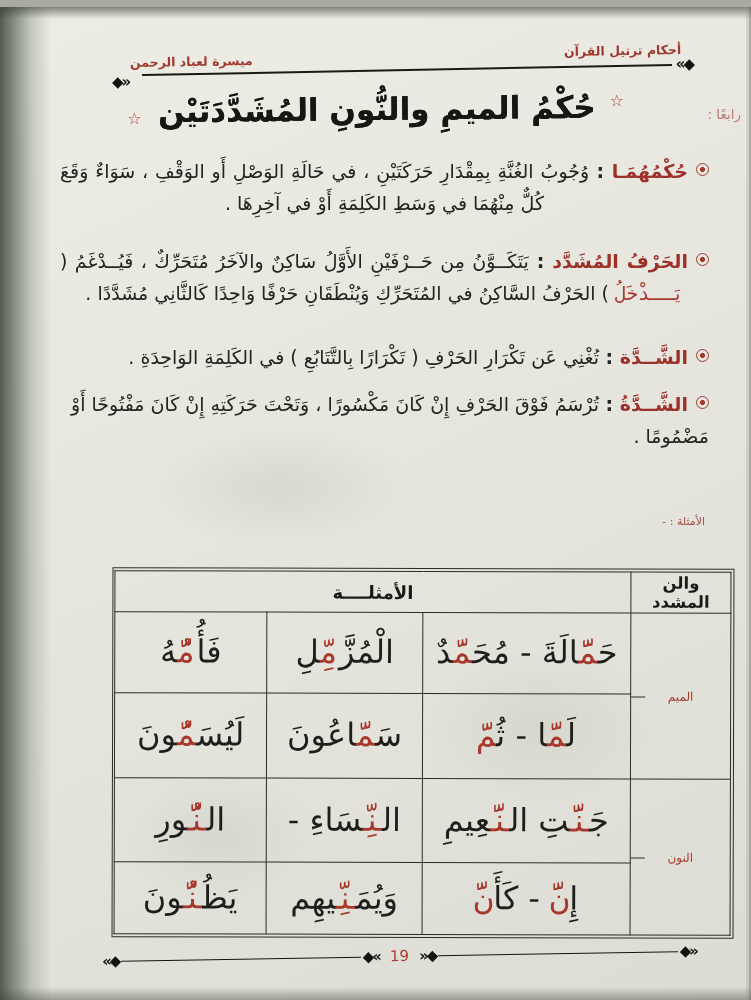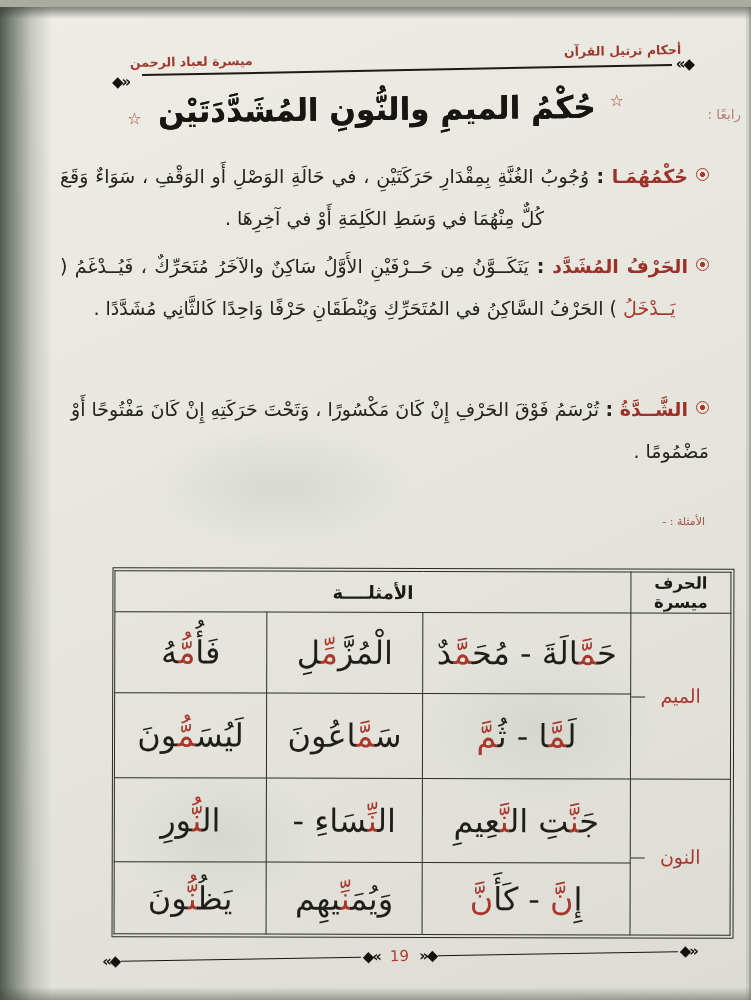--- a/index.html
+++ b/index.html
@@ -32,42 +32,42 @@
   
   .title-row{position:absolute;top:84px;left:0;right:0;text-align:center;direction:rtl;white-space:nowrap;}
   .title-text{display:inline-block;font-size:31px;font-weight:bold;color:#171613;
               text-shadow:0 0 .6px #171613;transform:rotate(-.6deg);}
   .star{color:#b04438;font-size:16px;font-weight:normal;}
   .star.rt{position:relative;top:-14px;margin-left:14px;}
   .star.lt{position:relative;top:4px;margin-right:16px;}
   .margin-note{position:absolute;top:99px;right:10px;font-size:13.5px;color:rgba(160,55,45,.6);direction:rtl;}
 
   
-  .para{position:absolute;right:42px;left:60px;direction:rtl;font-size:19px;line-height:42px;
+  .para{position:absolute;right:42px;left:60px;direction:rtl;font-size:19px;line-height:32px;
         color:#24231f;text-align:justify;}
   .para.center-last{text-align-last:center;}
   .para.one-line{text-align:right;text-align-last:right;}
   .para .label{color:#9c3129;font-weight:bold;}
   .para .colon{font-weight:bold;color:#24231f;}
-  .seg-red{color:#a8372c;}
+  .seg-red{color:#a8372c;font-family:Liberation Mono, monospace;}
   .flower{display:inline-block;width:11px;height:11px;border:1.6px solid #a8372c;border-radius:50%;
           margin-left:8px;vertical-align:2px;
           background:radial-gradient(circle,#a8372c 0 2.2px,transparent 2.8px);}
 
   .examples-label{position:absolute;top:508px;right:46px;font-size:11px;color:rgba(158,50,40,.85);direction:rtl;}
 
   
   .tbl-wrap{position:absolute;top:561px;left:112px;width:616px;border:1.6px solid #2c2b27;padding:2px;
             transform:rotate(.15deg);background:transparent;}
   table.examples{width:100%;border-collapse:collapse;direction:rtl;table-layout:fixed;}
   table.examples th,table.examples td{border:1.2px solid #2c2b27;text-align:center;vertical-align:middle;}
   th.h-examples{height:38px;font-size:18px;font-weight:bold;color:#1b1a17;}
   th.h-letter{font-size:16.5px;font-weight:bold;color:#1b1a17;}
   td.example{font-size:32px;color:#1f1e1a;}
-  td.letter-cell{color:#a8372c;font-size:19px;position:relative;font-family:Liberation Serif, serif;}
+  td.letter-cell{color:#a8372c;font-size:12px;position:relative;}
   td.letter-cell::after{content:"";position:absolute;left:0;top:50%;width:14px;border-top:1.2px solid #2c2b27;}
   tr.r1 td{height:78px;} tr.r2 td{height:82px;} tr.r3 td{height:81px;} tr.r4 td{height:69px;}
 
   
   .footer{position:absolute;top:940px;left:100px;right:52px;display:flex;align-items:center;
           transform:rotate(-1deg);}
   .f-line{flex:1;border-top:1.9px solid #16140f;}
   .f-orn{color:#14120e;font-weight:bold;font-size:15px;letter-spacing:-2px;white-space:nowrap;padding:0 2px;}
   .page-num{color:#b03a30;font-size:15px;padding:0 8px;white-space:nowrap;}
 </style>
@@ -92,40 +92,43 @@
   <div class="margin-note">رابعًا :</div>
 
   <div class="para center-last" style="top:148px">
     <span class="flower"></span><span class="label">حُكْمُهُمَـا</span><span class="colon"> : </span><span class="body"><span>وُجُوبُ الغُنَّةِ بِمِقْدَارِ حَرَكَتَيْنِ ، في حَالَةِ الوَصْلِ أَو الوَقْفِ ، سَوَاءٌ وَقَعَ كُلٌّ مِنْهُمَا في وَسَطِ الكَلِمَةِ أَوْ في آخِرِهَا .</span></span>
   </div>
 
   <div class="para center-last" style="top:238px">
     <span class="flower"></span><span class="label">الحَرْفُ المُشَدَّد</span><span class="colon"> : </span><span class="body"><span>يَتَكَــوَّنُ مِن حَــرْفَيْنِ الأَوَّلُ سَاكِنٌ والآخَرُ مُتَحَرِّكٌ ، فَيُــدْغَمُ ( </span><span class="seg-red">يَــدْخَلُ</span><span> ) الحَرْفُ السَّاكِنُ في المُتَحَرِّكِ وَيُنْطَقَانِ حَرْفًا وَاحِدًا كَالثَّانِي مُشَدَّدًا .</span></span>
   </div>
 
+  <div class="para one-line" style="top:334px">
+    <span class="flower"></span><span class="label">الشَّــدَّة</span><span class="colon"> : </span><span class="body"><span>تُغْنِي عَن تَكْرَارِ الحَرْفِ ( تَكْرَارًا بِالتَّتَابُعِ ) في الكَلِمَةِ الوَاحِدَةِ .</span></span>
+  </div>
 
   <div class="para one-line" style="top:381px">
     <span class="flower"></span><span class="label">الشَّــدَّةُ</span><span class="colon"> : </span><span class="body"><span>تُرْسَمُ فَوْقَ الحَرْفِ إِنْ كَانَ مَكْسُورًا ، وَتَحْتَ حَرَكَتِهِ إِنْ كَانَ مَفْتُوحًا أَوْ مَضْمُومًا .</span></span>
   </div>
 
 
 
   <div class="examples-label">الأمثلة : -</div>
 
   <div class="tbl-wrap">
     <table class="examples">
       <colgroup>
         <col style="width:100px">
           <col style="width:208px">
           <col style="width:156px">
           <col style="width:152px">
       </colgroup>
       <tbody>
           <tr>
-        <th class="h-letter">الحرف ميسرة</th>
+        <th class="h-letter">والن المشدد</th>
         <th class="h-examples" colspan="3">الأمثلــــة</th>
       </tr>
       <tr class="r1">
         <td class="letter-cell" rowspan="2">الميم</td>
         <td class="example"><span>حَ</span><span class="seg-red">مَّ</span><span>الَةَ - مُحَ</span><span class="seg-red">مَّ</span><span>دٌ</span></td>
         <td class="example"><span>الْمُزَّ</span><span class="seg-red">مِّ</span><span>لِ</span></td>
         <td class="example"><span>فَأُ</span><span class="seg-red">مُّ</span><span>هُ</span></td>
       </tr>
       <tr class="r2">
         <td class="example"><span>لَ</span><span class="seg-red">مَّ</span><span>ا - ثُ</span><span class="seg-red">مَّ</span></td>

